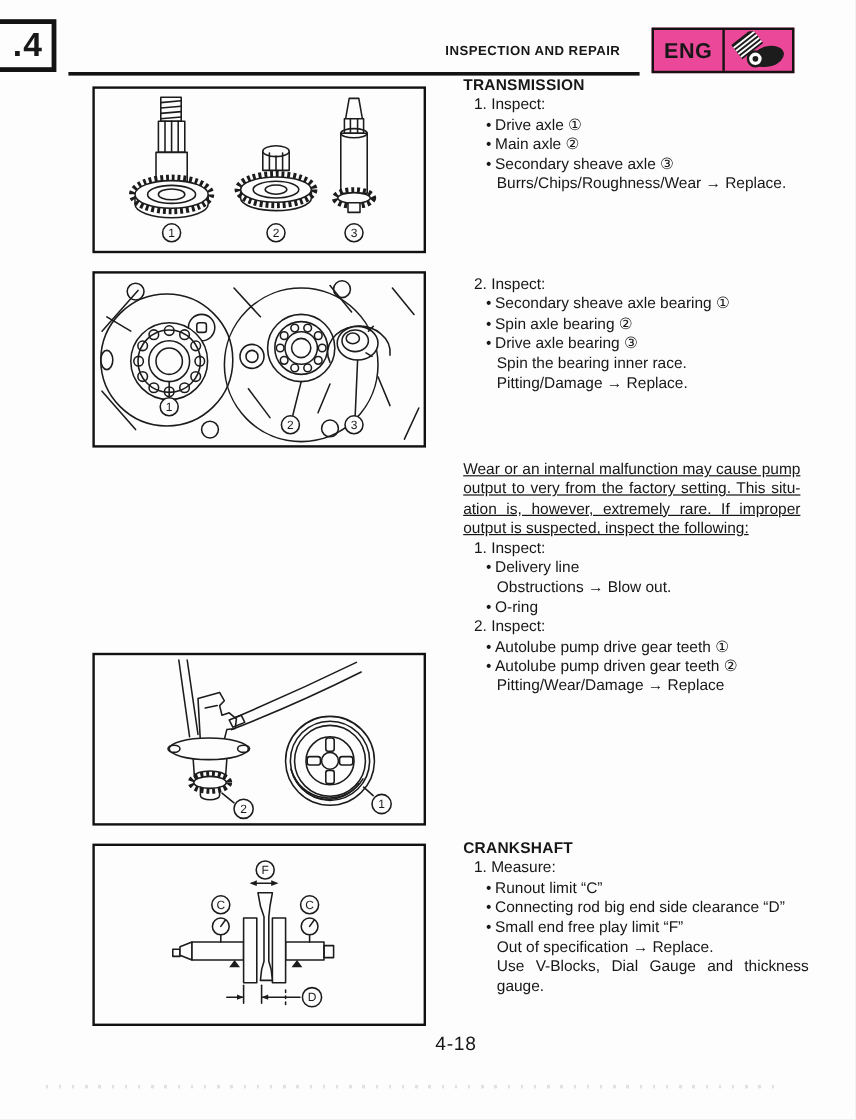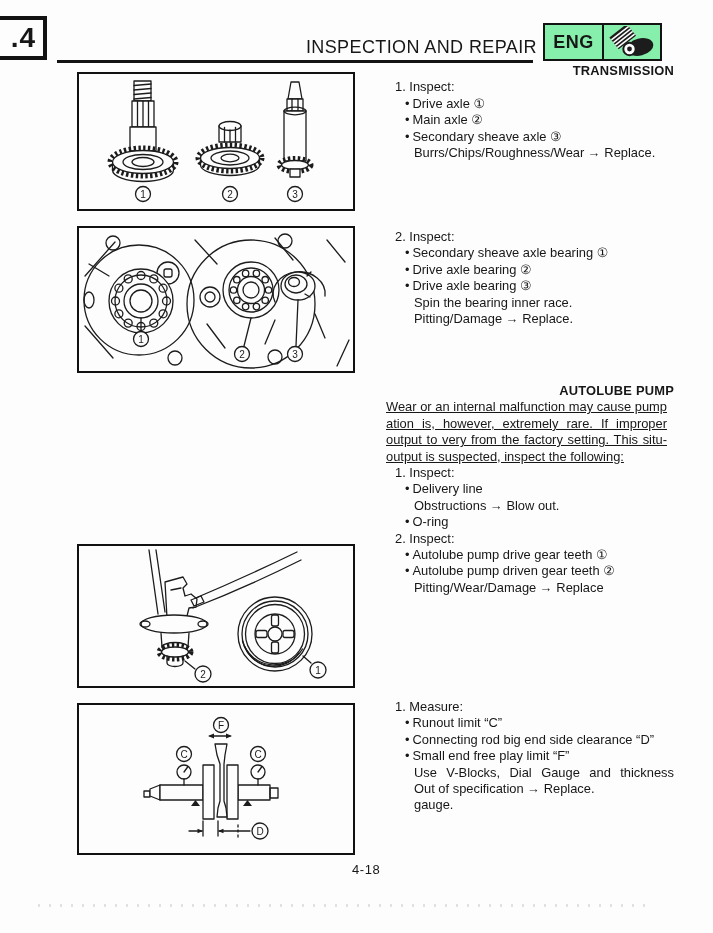--- a/index.html
+++ b/index.html
@@ -2,47 +2,47 @@
 <html><head>
 <meta charset="utf-8">
 <style>
   html,body{margin:0;padding:0;background:#e8e8e8;}
   .page{position:relative;width:713px;height:933px;background:#fdfdfd;overflow:hidden;
         font-family:"Liberation Sans",sans-serif;color:#171717;}
   
   .chapter-tab{position:absolute;left:-14px;top:16px;width:61px;height:44px;border:4px solid #131313;
         display:flex;align-items:center;justify-content:flex-end;padding-right:7px;box-sizing:border-box;
         font-size:28px;font-weight:bold;letter-spacing:1px;}
-  .page-title{position:absolute;left:244px;top:37px;width:293px;text-align:right;
-        font-size:18px;font-weight:normal;letter-spacing:.4px;}
+  .page-title{position:absolute;left:224px;top:37px;width:293px;text-align:right;
+        font-size:11px;font-weight:bold;letter-spacing:.4px;}
   .h-rule{position:absolute;left:57px;top:60px;width:476px;height:3px;background:#131313;}
   .eng-badge{position:absolute;left:543px;top:23px;width:119px;height:38px;border:2.5px solid #131313;
-        box-sizing:border-box;display:flex;background:#86efac;}
+        box-sizing:border-box;display:flex;background:#ec4899;}
   .eng-cell{width:57px;border-right:2.5px solid #131313;display:flex;align-items:center;justify-content:center;
         font-size:18px;font-weight:bold;letter-spacing:.5px;}
   .icon-cell{flex:1;display:flex;align-items:center;justify-content:center;}
   
   .fig{position:absolute;border:2.5px solid #111;background:#fdfdfd;box-sizing:border-box;}
   .fig svg{display:block;}
   .ln{stroke:#1c1c1c;fill:none;stroke-width:1.3;stroke-linecap:round;stroke-linejoin:round;}
   .fw{fill:#fdfdfd;}
   .teeth{stroke:#1c1c1c;fill:none;stroke-width:5;stroke-dasharray:2.4 2.4;}
   .solidblk{fill:#1c1c1c;stroke:none;}
   .cot{font-family:"Liberation Sans",sans-serif;font-size:10px;fill:#1c1c1c;text-anchor:middle;}
   
   .txtblock{position:absolute;left:386px;width:288px;font-size:12.9px;line-height:16.4px;}
-  .sec-title{font-weight:bold;letter-spacing:.2px;text-align:right;}
+  .sec-title{font-weight:bold;letter-spacing:.2px;}
   .s{padding-left:9px;}
   .b{padding-left:19px;display:flex;}
   .blt{margin-right:3px;}
   .n{padding-left:28px;}
   .jl{text-align:justify;text-align-last:justify;}
   .intro{width:281px;text-decoration:underline;}
-  .page-number{position:absolute;left:352px;top:862px;width:56px;text-align:left;
-        font-size:13px;letter-spacing:.6px;}
+  .page-number{position:absolute;left:352px;top:862px;width:56px;text-align:center;
+        font-size:16px;letter-spacing:.6px;}
   .scan-artifact{position:absolute;left:38px;top:904px;width:610px;height:3px;opacity:.28;
         background:repeating-linear-gradient(90deg,#9a9a9a 0 2px,transparent 2px 11px);}
 </style>
 </head>
 <body>
 
 <div class="page">
 
   <div class="chapter-tab">
     <span>.4</span>
@@ -309,36 +309,35 @@
   </div>
 
   <div class="txtblock" style="top:229px;">
     <div class="s">2. Inspect:</div>
     <div class="b">
         <span class="blt">•</span>
         <span>Secondary sheave axle bearing ①</span>
       </div>
     <div class="b">
         <span class="blt">•</span>
-        <span>Drive axle bearing ②</span>
+        <span>Spin axle bearing ②</span>
       </div>
     <div class="b">
         <span class="blt">•</span>
         <span>Drive axle bearing ③</span>
       </div>
     <div class="n">Spin the bearing inner race.</div>
     <div class="n">Pitting/Damage → Replace.</div>
   </div>
 
   <div class="txtblock" style="top:383px;">
-    <div class="sec-title">AUTOLUBE PUMP</div>
     <div class="intro">
       <div class="jl">Wear or an internal malfunction may cause pump</div>
+      <div class="jl">output to very from the factory setting. This situ-</div>
       <div class="jl">ation is, however, extremely rare. If improper</div>
-      <div class="jl">output to very from the factory setting. This situ-</div>
       <div>output is suspected, inspect the following:</div>
     </div>
     <div class="s">1. Inspect:</div>
     <div class="b">
         <span class="blt">•</span>
         <span>Delivery line</span>
       </div>
     <div class="n">Obstructions → Blow out.</div>
     <div class="b">
         <span class="blt">•</span>
@@ -350,33 +349,34 @@
         <span>Autolube pump drive gear teeth ①</span>
       </div>
     <div class="b">
         <span class="blt">•</span>
         <span>Autolube pump driven gear teeth ②</span>
       </div>
     <div class="n">Pitting/Wear/Damage → Replace</div>
   </div>
 
   <div class="txtblock" style="top:699px;">
+    <div class="sec-title">CRANKSHAFT</div>
     <div class="s">1. Measure:</div>
     <div class="b">
         <span class="blt">•</span>
         <span>Runout limit “C”</span>
       </div>
     <div class="b">
         <span class="blt">•</span>
         <span>Connecting rod big end side clearance “D”</span>
       </div>
     <div class="b">
         <span class="blt">•</span>
         <span>Small end free play limit “F”</span>
       </div>
+    <div class="n">Out of specification → Replace.</div>
     <div class="n jl">Use V-Blocks, Dial Gauge and thickness</div>
-    <div class="n">Out of specification → Replace.</div>
     <div class="n">gauge.</div>
   </div>
 
   <div class="page-number">4-18</div>
   <div class="scan-artifact"></div>
 </div>
 
 </body></html>

